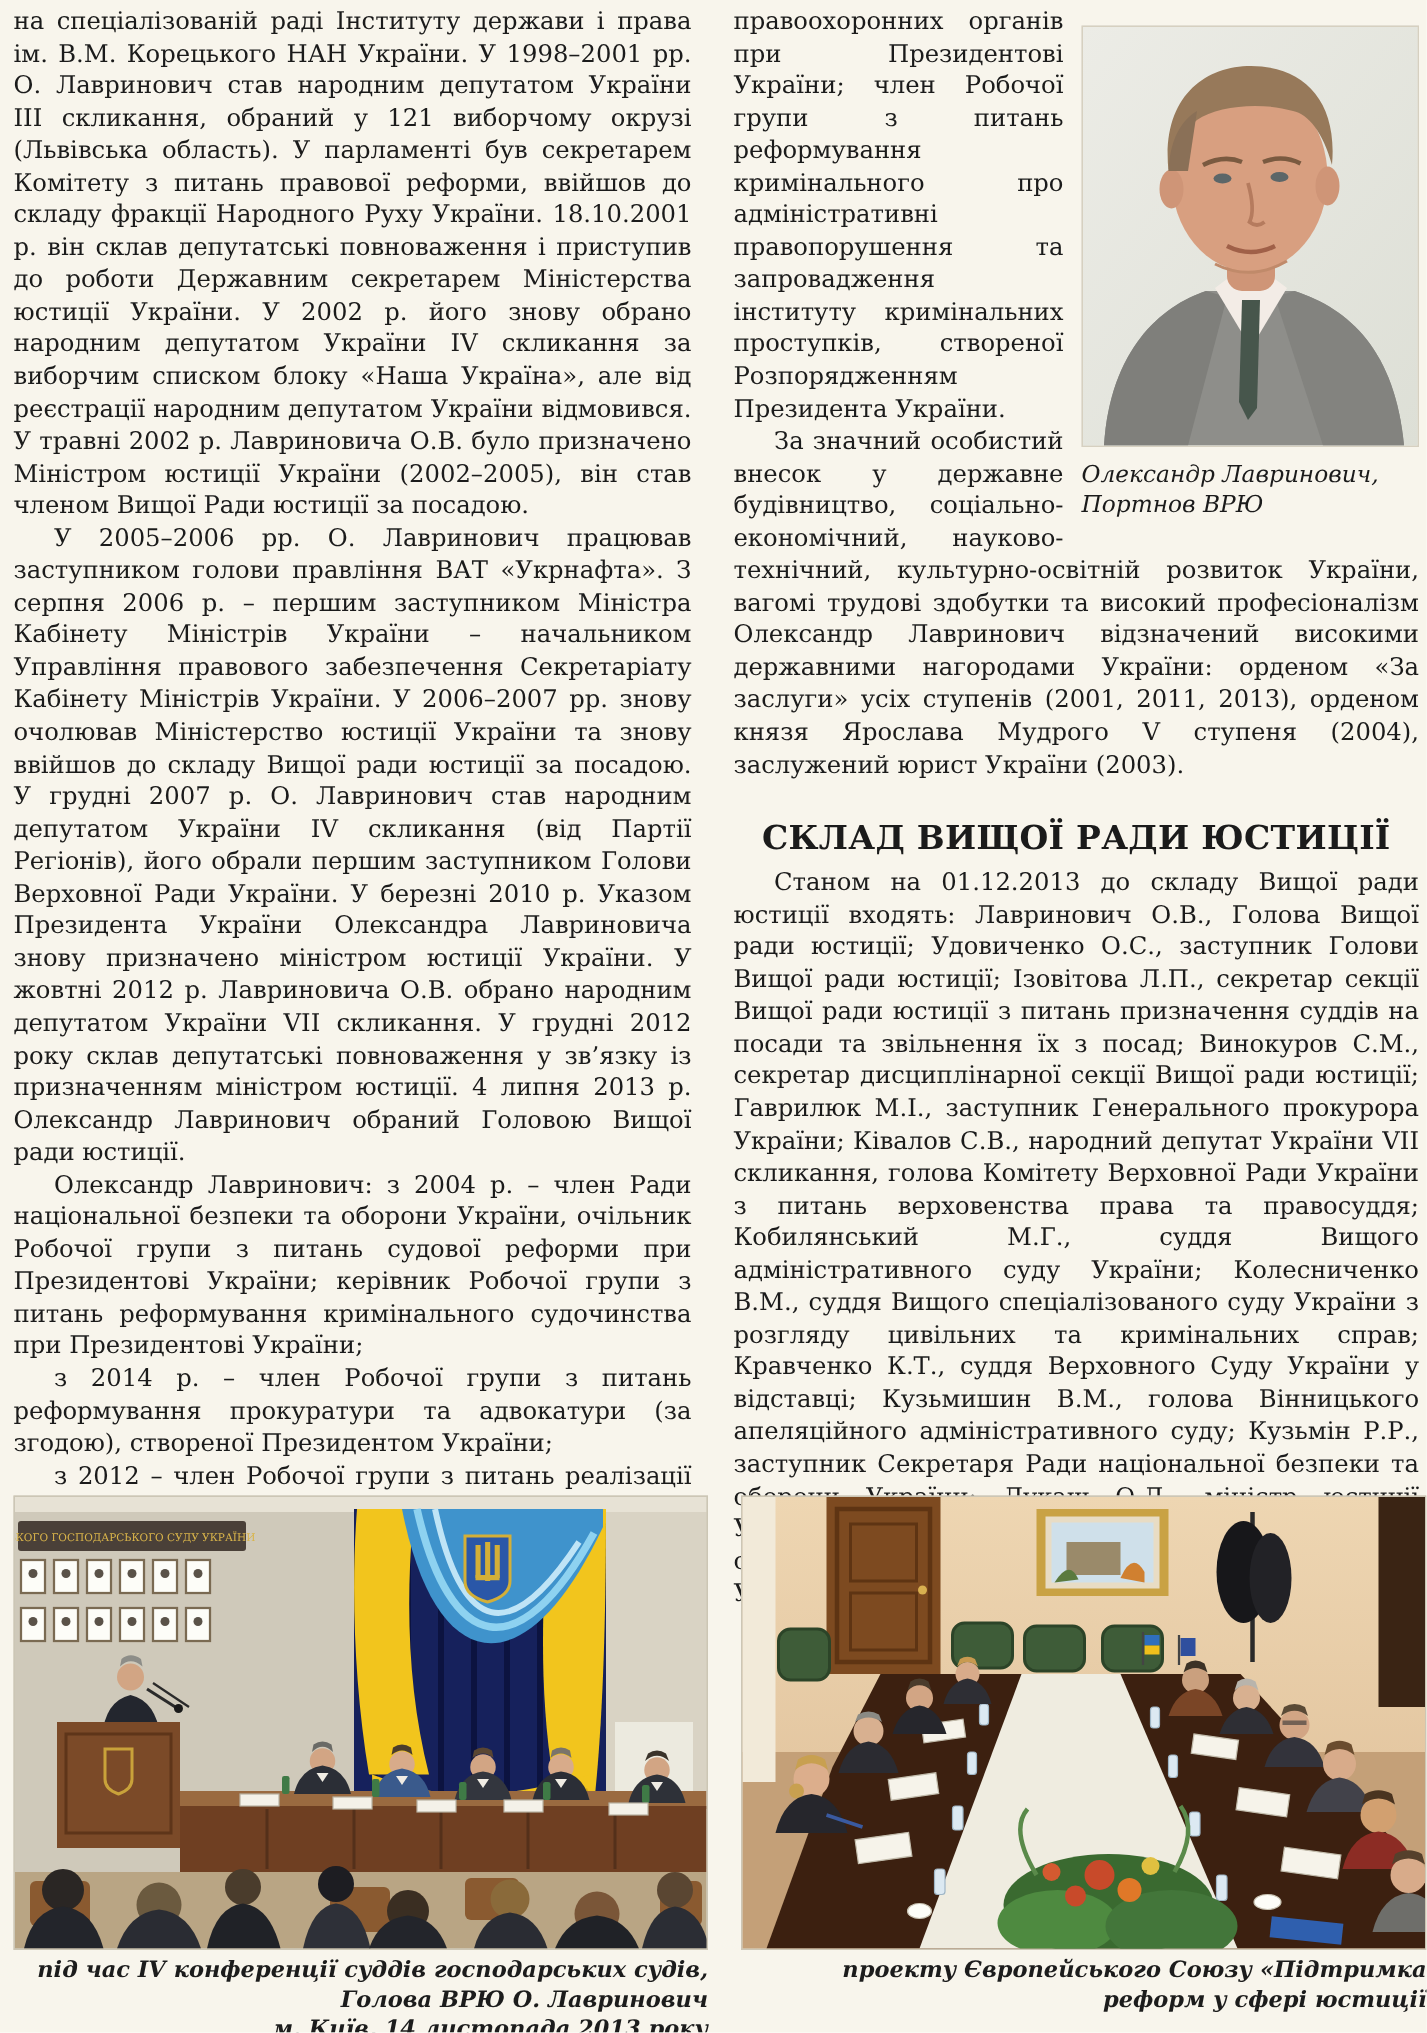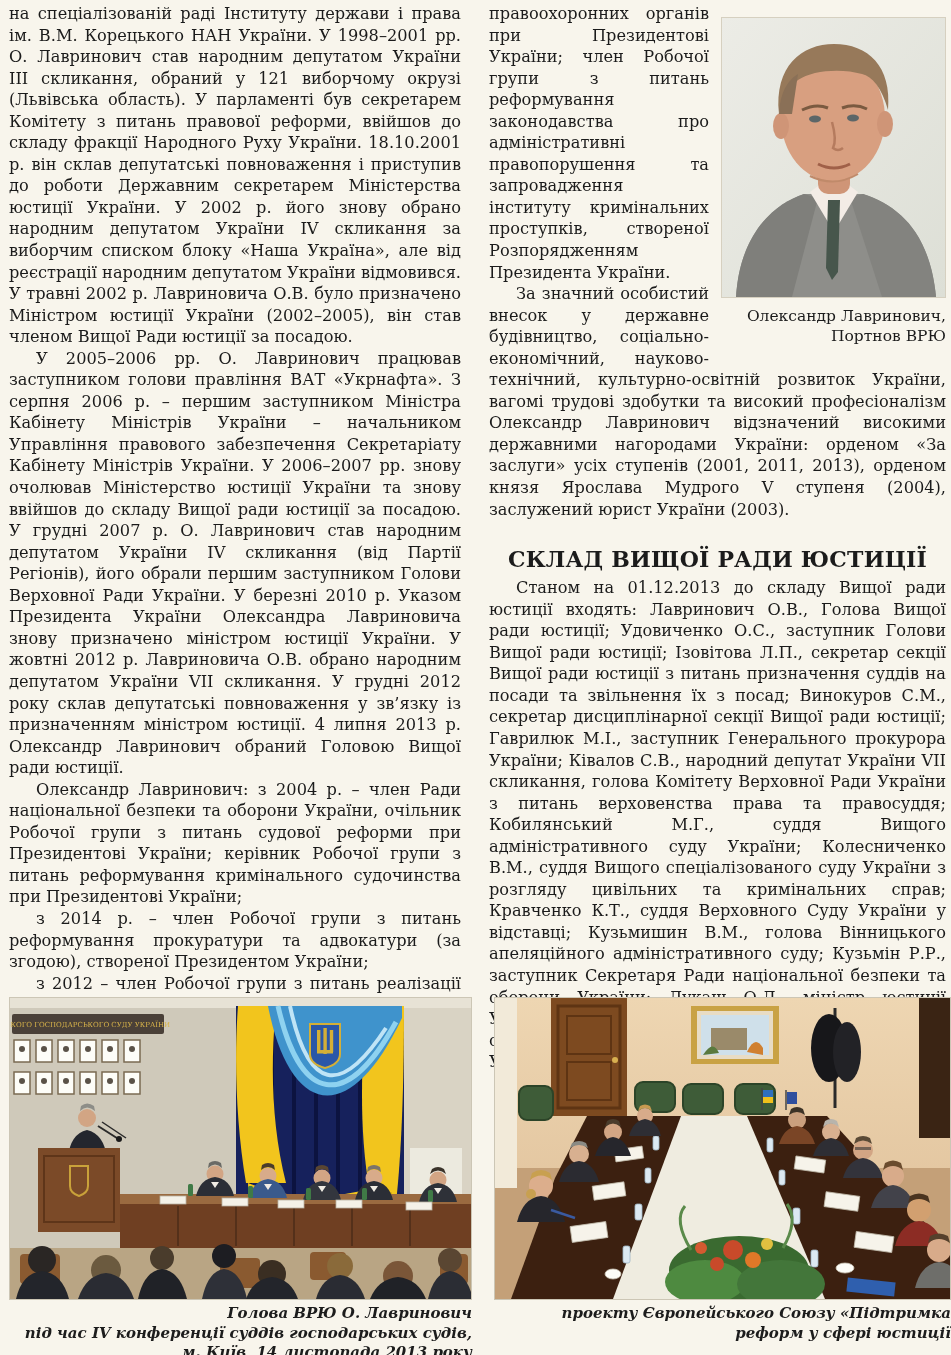--- a/index.html
+++ b/index.html
@@ -13,21 +13,21 @@
   }
   .col { position:absolute; top:3px; }
   #left-col  { left:9px;   width:452px; }
   #right-col { left:489px; width:457px; }
   p.body-text { margin:0; text-align:justify; font-size:16.2px; line-height:21.55px; }
   p.indent { text-indent:27px; }
 
   .portrait-block { float:right; width:225px; margin:14px 0 8px 12px; }
   .portrait-photo { width:225px; height:281px; border:1px solid #d6d0c0; box-sizing:border-box; background:#e9e9e3; }
   .portrait-photo svg { display:block; width:100%; height:100%; }
-  .portrait-caption { margin-top:9px; text-align:right; font-size:15.5px; line-height:19.5px; color:#1b1b1b; }
+  .portrait-caption { margin-top:9px; font-style:italic; font-size:15.5px; line-height:19.5px; color:#1b1b1b; }
 
   h3.section-heading { text-align:center; font-size:22px; font-weight:bold; margin:26px 0 5px 0; letter-spacing:.2px; }
 
   figure { position:absolute; margin:0; top:997px; }
   #figure-left  { left:9px;  width:463px; }
   #figure-right { left:494px; width:457px; }
   .photo { display:block; border:1px solid #ccc6b5; background:#d6cfc0; }
   figcaption { margin-top:4px; text-align:right; font-style:italic; font-weight:bold; font-size:15px; line-height:19.5px; color:#1c1c1c; }
 </style>
 </head>
@@ -83,21 +83,21 @@
           <path d="M96,146 q16,8 32,0" stroke="#a06048" stroke-width="3" fill="none"></path>
           <path d="M88,158 q24,12 48,-2" stroke="#c08a6a" stroke-width="2" fill="none"></path>
         </svg>
       </div>
       <div class="portrait-caption">
         <div>Олександр Лавринович,</div>
         <div>Портнов ВРЮ</div>
       </div>
     </div>
 
-    <p class="body-text">правоохоронних органів при Президентові України; член Робочої групи з питань реформування законодавства про адміністративні правопорушення та запровадження інституту кримінальних проступків, створеної Розпорядженням Президента України.</p>
+    <p class="body-text">правоохоронних органів при Президентові України; член Робочої групи з питань реформування кримінального про адміністративні правопорушення та запровадження інституту кримінальних проступків, створеної Розпорядженням Президента України.</p>
     <p class="body-text indent">За значний особистий внесок у державне будівництво, соціально-економічний, науково-технічний, культурно-освітній розвиток України, вагомі трудові здобутки та високий професіоналізм Олександр Лавринович відзначений високими державними нагородами України: орденом «За заслуги» усіх ступенів (2001, 2011, 2013), орденом князя Ярослава Мудрого V ступеня (2004), заслужений юрист України (2003).</p>
 
     <h3 class="section-heading">СКЛАД ВИЩОЇ РАДИ ЮСТИЦІЇ</h3>
 
     <p class="body-text indent">Станом на 01.12.2013 до складу Вищої ради юстиції входять: Лавринович О.В., Голова Вищої ради юстиції; Удовиченко О.С., заступник Голови Вищої ради юстиції; Ізовітова Л.П., секретар секції Вищої ради юстиції з питань призначення суддів на посади та звільнення їх з посад; Винокуров С.М., секретар дисциплінарної секції Вищої ради юстиції; Гаврилюк М.І., заступник Генерального прокурора України; Ківалов С.В., народний депутат України VII скликання, голова Комітету Верховної Ради України з питань верховенства права та правосуддя; Кобилянський М.Г., суддя Вищого адміністративного суду України; Колесниченко В.М., суддя Вищого спеціалізованого суду України з розгляду цивільних та кримінальних справ; Кравченко К.Т., суддя Верховного Суду України у відставці; Кузьмишин В.М., голова Вінницького апеляційного адміністративного суду; Кузьмін Р.Р., заступник Секретаря Ради національної безпеки та оборони України; Лукаш О.Л., міністр юстиції України; Отрош І.О., голова Печерського районного суду м. Киева; Портнов А.В., радник Президента України; Пшонка В.П.,</p>
   </div>
 
   <figure id="figure-left">
     <svg class="photo" width="461" height="301" viewBox="0 0 461 301" aria-hidden="true">
       <rect width="461" height="301" fill="#cfc9ba"></rect>
@@ -268,22 +268,22 @@
           <circle cx="330" cy="268" r="13" fill="#8a6a3a"></circle>
             <path d="M306,301 q6,-22 24,-24 q18,2 25,24 Z" fill="#2a2c33"></path>
           <circle cx="388" cy="278" r="15" fill="#7a5638"></circle>
             <path d="M360,301 q8,-20 28,-22 q20,2 28,22 Z" fill="#202227"></path>
           <circle cx="440" cy="262" r="12" fill="#5a4632"></circle>
             <path d="M418,301 q6,-26 22,-28 q17,2 23,28 Z" fill="#2b2d34"></path>
         </g>
       </g>
     </svg>
     <figcaption>
+      <div>під час IV конференції суддів господарських судів,</div>
       <div>Голова ВРЮ О. Лавринович</div>
-      <div>під час IV конференції суддів господарських судів,</div>
       <div>м. Київ, 14 листопада 2013 року</div>
     </figcaption>
   </figure>
 
   <figure id="figure-right">
     <svg class="photo" width="455" height="301" viewBox="0 0 455 301" aria-hidden="true">
       <defs>
         <linearGradient id="wallg" x1="0" y1="0" x2="0" y2="1">
           <stop offset="0" stop-color="#eed6b2"></stop>
             <stop offset="1" stop-color="#ddbd96"></stop>

